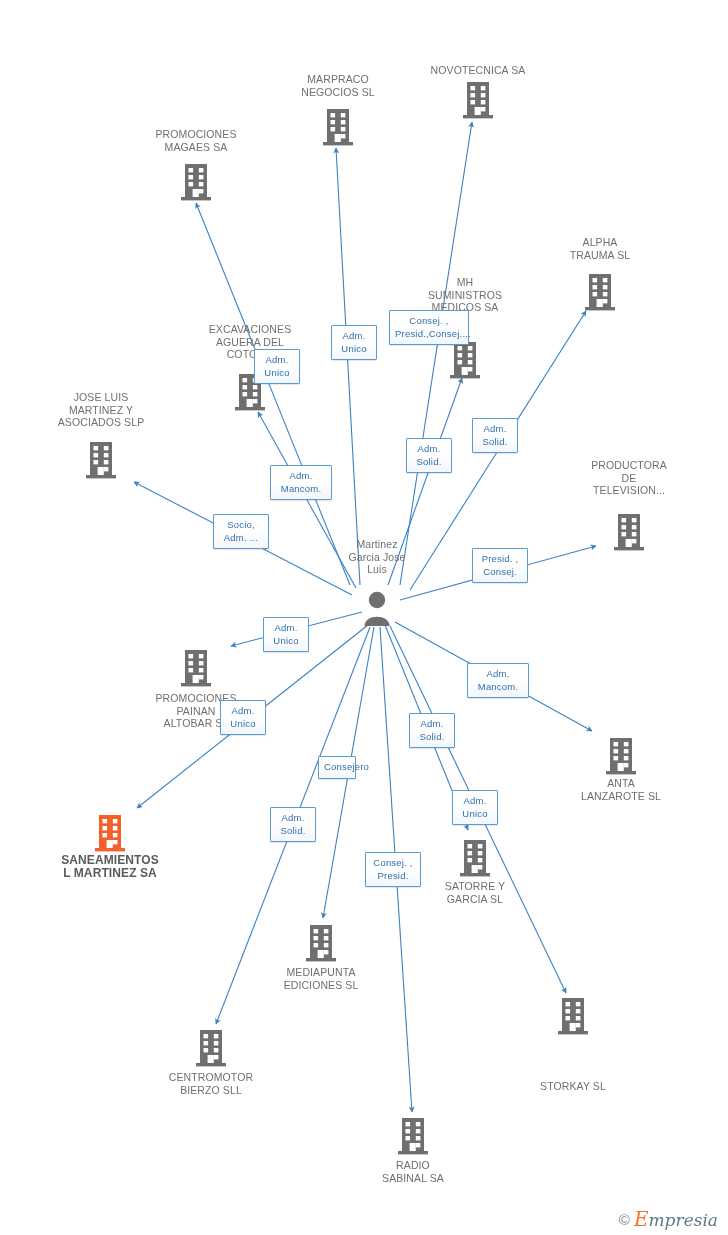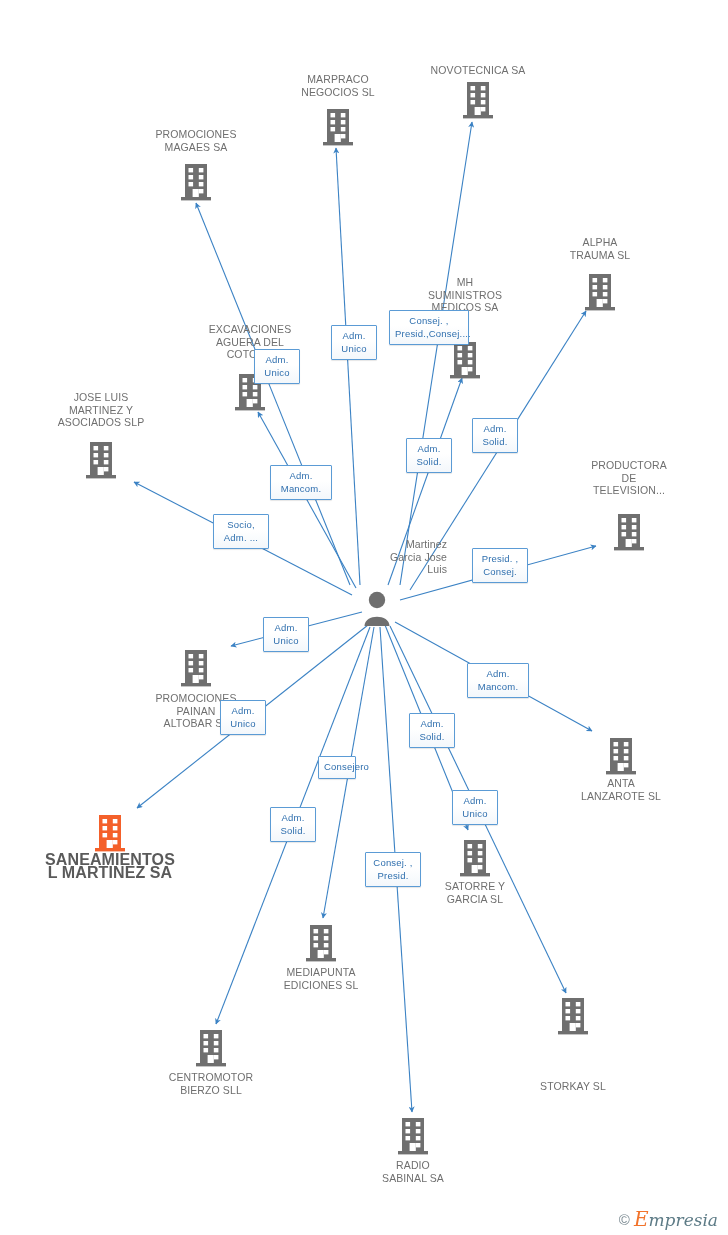--- a/index.html
+++ b/index.html
@@ -38,21 +38,21 @@
   .node .node-label {
     font-size: 10.5px;
     line-height: 12.5px;
     color: #6f6f6f;
     letter-spacing: 0.1px;
     white-space: pre-line;
   }
   .node.orange .node-label {
     color: #5a5a5a;
     font-weight: bold;
-    font-size: 16px;
+    font-size: 12px;
   }
   .node .icon-wrap {
     height: 40px;
     display: block;
     line-height: 0;
   }
   .node svg {
     display: inline-block;
     vertical-align: top;
   }
@@ -422,21 +422,21 @@
       <div class="node" style="left: 413px; top: 1159px;">
         <div class="node-label">RADIO
 SABINAL SA</div>
       </div>
       <div class="node" style="left: 377px; top: 590px;">
         <span class="icon-wrap"><svg width="34" height="36" viewBox="0 0 34 36" aria-hidden="true">
             <circle cx="17" cy="10" r="8.2" fill="#6f6f6f"></circle>
             <path d="M4.5 36 C4.5 23.5 29.5 23.5 29.5 36 Z" fill="#6f6f6f"></path>
           </svg></span>
       </div>
-      <div class="node" style="left: 377px; top: 538px; text-align: right;">
+      <div class="node" style="left: 377px; top: 538px;">
         <div class="node-label">Martinez
 Garcia Jose
 Luis</div>
       </div>
     </div>
   <div id="relation-layer">
       <div class="rel" style="left: 331px; top: 325px; width: 46px; min-height: 34px;">Adm.
 Unico</div>
       <div class="rel" style="left: 389px; top: 310px; width: 80px; min-height: 34px;">Consej. ,
 Presid.,Consej....</div>

